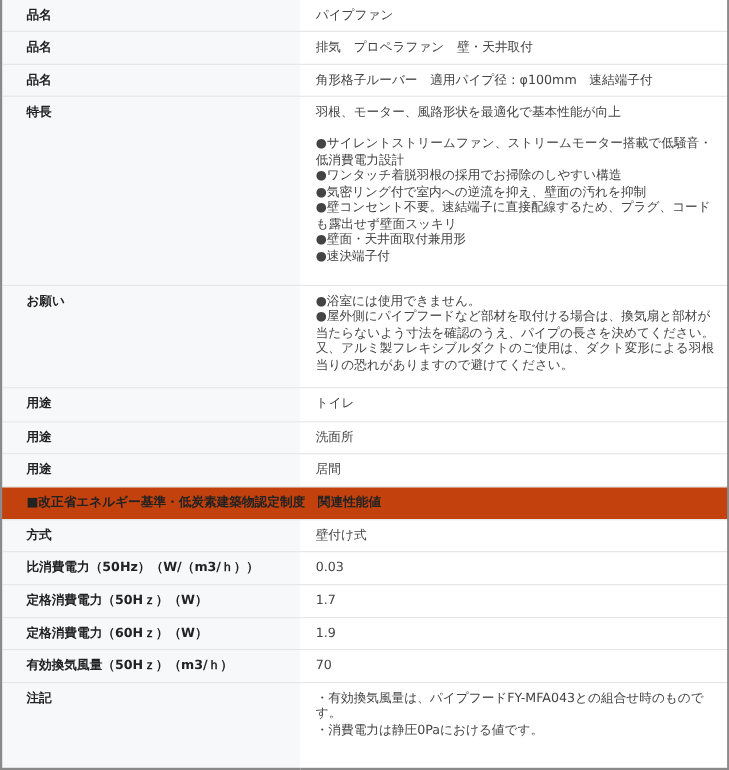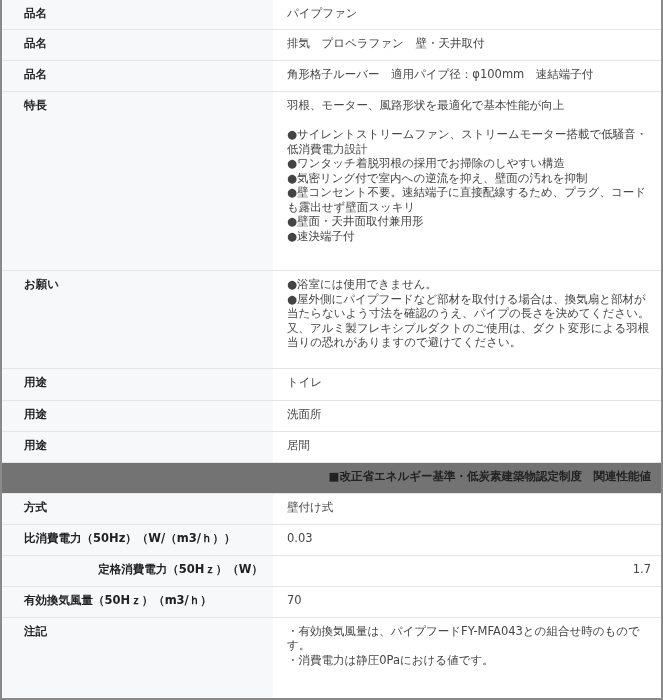--- a/index.html
+++ b/index.html
@@ -28,24 +28,23 @@
       font-weight: bold;
       color: #222222;
     }
     .value-cell {
       background: #ffffff;
       color: #444444;
       padding-left: 14px !important;
       margin-top: 28px;
     }
     .section-cell {
-      background: #737373;
+      background: #c2410c;
       font-weight: bold;
       color: #222222;
-      text-align: right;
     }
     .line { display: block; white-space: normal; }
     .blank { display: block; height: 14.5px; }
   </style>
 </head>
 <body>
 
 <table class="spec-table">
   <tbody>
     <tr style="height:27px;">
@@ -96,23 +95,27 @@
       <td class="section-cell" colspan="2">■改正省エネルギー基準・低炭素建築物認定制度　関連性能値</td>
     </tr>
     <tr style="height:28px;">
       <td class="label-cell">方式</td>
       <td class="value-cell">壁付け式</td>
     </tr>
     <tr style="height:28px;">
       <td class="label-cell">比消費電力（50Hz）（W/（m3/ｈ））</td>
       <td class="value-cell">0.03</td>
     </tr>
-    <tr style="height:28px;text-align:right;">
+    <tr style="height:28px;">
       <td class="label-cell">定格消費電力（50Hｚ）（W）</td>
       <td class="value-cell">1.7</td>
+    </tr>
+    <tr style="height:28px;">
+      <td class="label-cell">定格消費電力（60Hｚ）（W）</td>
+      <td class="value-cell">1.9</td>
     </tr>
     <tr style="height:28px;">
       <td class="label-cell">有効換気風量（50Hｚ）（m3/ｈ）</td>
       <td class="value-cell">70</td>
     </tr>
     <tr style="height:74px;">
       <td class="label-cell">注記</td>
       <td class="value-cell">
         <span class="line">・有効換気風量は、パイプフードFY-MFA043との組合せ時のものです。</span>
         <span class="line">・消費電力は静圧0Paにおける値です。</span>

